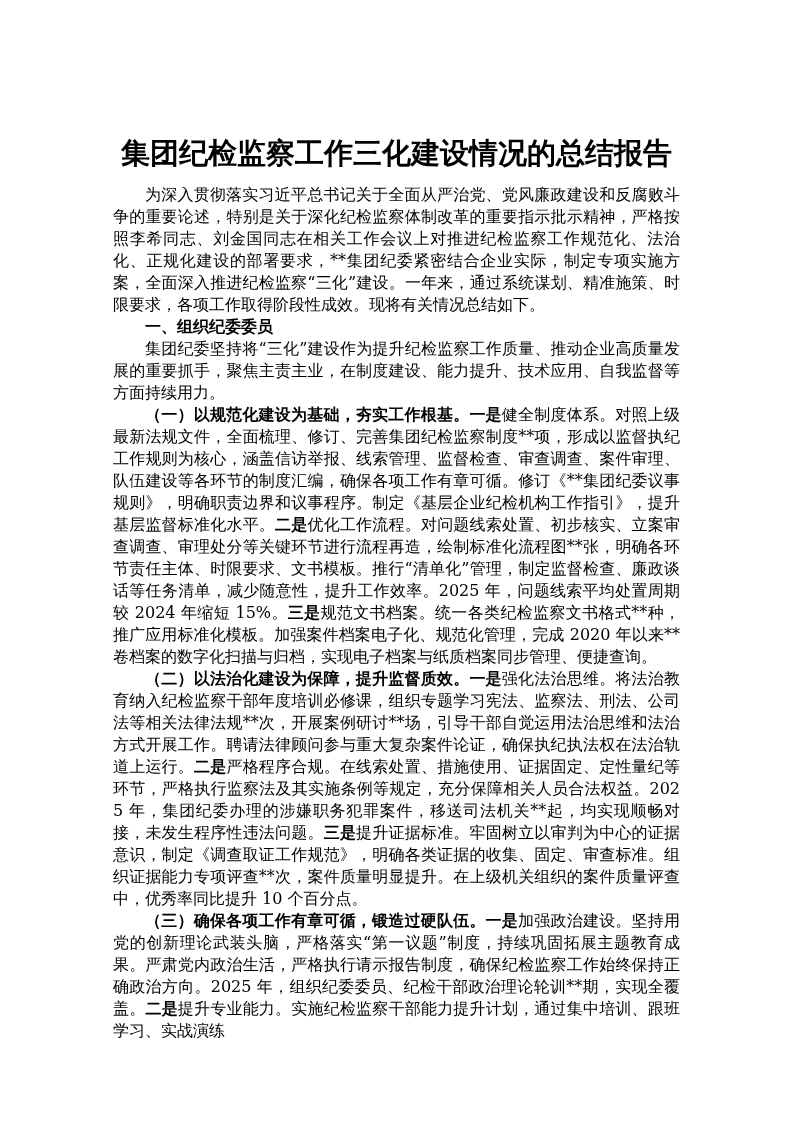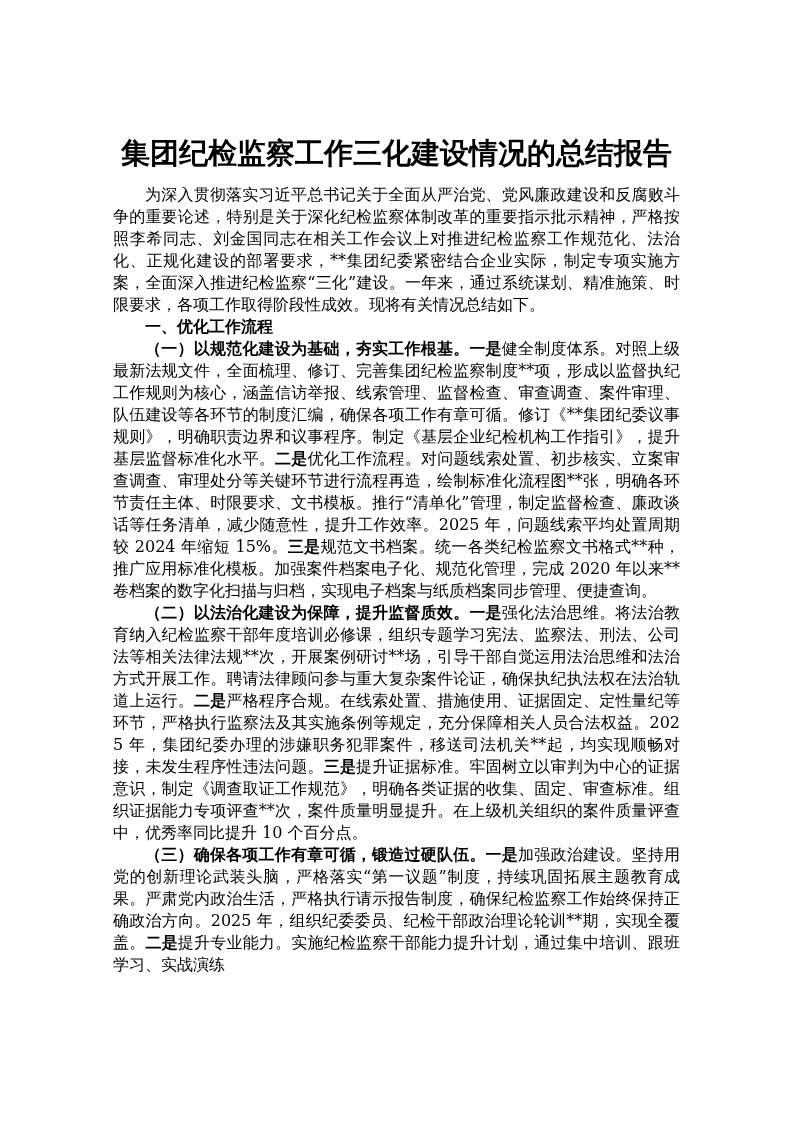--- a/index.html
+++ b/index.html
@@ -42,18 +42,19 @@
     font-weight: bold;
   }
 </style>
 </head>
 <body>
 
 <div class="page">
   <h1 class="doc-title">集团纪检监察工作三化建设情况的总结报告</h1>
   <div class="doc-body">
       <p class="body"><span>为深入贯彻落实习近平总书记关于全面从严治党、党风廉政建设和反腐败斗争的重要论述，特别是关于深化纪检监察体制改革的重要指示批示精神，严格按照李希同志、刘金国同志在相关工作会议上对推进纪检监察工作规范化、法治化、正规化建设的部署要求，**集团纪委紧密结合企业实际，制定专项实施方案，全面深入推进纪检监察“三化”建设。一年来，通过系统谋划、精准施策、时限要求，各项工作取得阶段性成效。现将有关情况总结如下。</span></p>
-      <p class="heading"><b>一、优化工作流程</b></p>
+      <p class="heading"><b>一、组织纪委委员</b></p>
+      <p class="body"><span>集团纪委坚持将“三化”建设作为提升纪检监察工作质量、推动企业高质量发展的重要抓手，聚焦主责主业，在制度建设、能力提升、技术应用、自我监督等方面持续用力。</span></p>
       <p class="body"><b>（一）以规范化建设为基础，夯实工作根基。一是</b><span>健全制度体系。对照上级最新法规文件，全面梳理、修订、完善集团纪检监察制度**项，形成以监督执纪工作规则为核心，涵盖信访举报、线索管理、监督检查、审查调查、案件审理、队伍建设等各环节的制度汇编，确保各项工作有章可循。修订《**集团纪委议事规则》，明确职责边界和议事程序。制定《基层企业纪检机构工作指引》，提升基层监督标准化水平。</span><b>二是</b><span>优化工作流程。对问题线索处置、初步核实、立案审查调查、审理处分等关键环节进行流程再造，绘制标准化流程图**张，明确各环节责任主体、时限要求、文书模板。推行“清单化”管理，制定监督检查、廉政谈话等任务清单，减少随意性，提升工作效率。2025 年，问题线索平均处置周期较 2024 年缩短 15%。</span><b>三是</b><span>规范文书档案。统一各类纪检监察文书格式**种，推广应用标准化模板。加强案件档案电子化、规范化管理，完成 2020 年以来**卷档案的数字化扫描与归档，实现电子档案与纸质档案同步管理、便捷查询。</span></p>
       <p class="body"><b>（二）以法治化建设为保障，提升监督质效。一是</b><span>强化法治思维。将法治教育纳入纪检监察干部年度培训必修课，组织专题学习宪法、监察法、刑法、公司法等相关法律法规**次，开展案例研讨**场，引导干部自觉运用法治思维和法治方式开展工作。聘请法律顾问参与重大复杂案件论证，确保执纪执法权在法治轨道上运行。</span><b>二是</b><span>严格程序合规。在线索处置、措施使用、证据固定、定性量纪等环节，严格执行监察法及其实施条例等规定，充分保障相关人员合法权益。2025 年，集团纪委办理的涉嫌职务犯罪案件，移送司法机关**起，均实现顺畅对接，未发生程序性违法问题。</span><b>三是</b><span>提升证据标准。牢固树立以审判为中心的证据意识，制定《调查取证工作规范》，明确各类证据的收集、固定、审查标准。组织证据能力专项评查**次，案件质量明显提升。在上级机关组织的案件质量评查中，优秀率同比提升 10 个百分点。</span></p>
       <p class="body"><b>（三）确保各项工作有章可循，锻造过硬队伍。一是</b><span>加强政治建设。坚持用党的创新理论武装头脑，严格落实“第一议题”制度，持续巩固拓展主题教育成果。严肃党内政治生活，严格执行请示报告制度，确保纪检监察工作始终保持正确政治方向。2025 年，组织纪委委员、纪检干部政治理论轮训**期，实现全覆盖。</span><b>二是</b><span>提升专业能力。实施纪检监察干部能力提升计划，通过集中培训、跟班学习、实战演练</span></p>
     </div>
 </div>
 
 </body></html>

